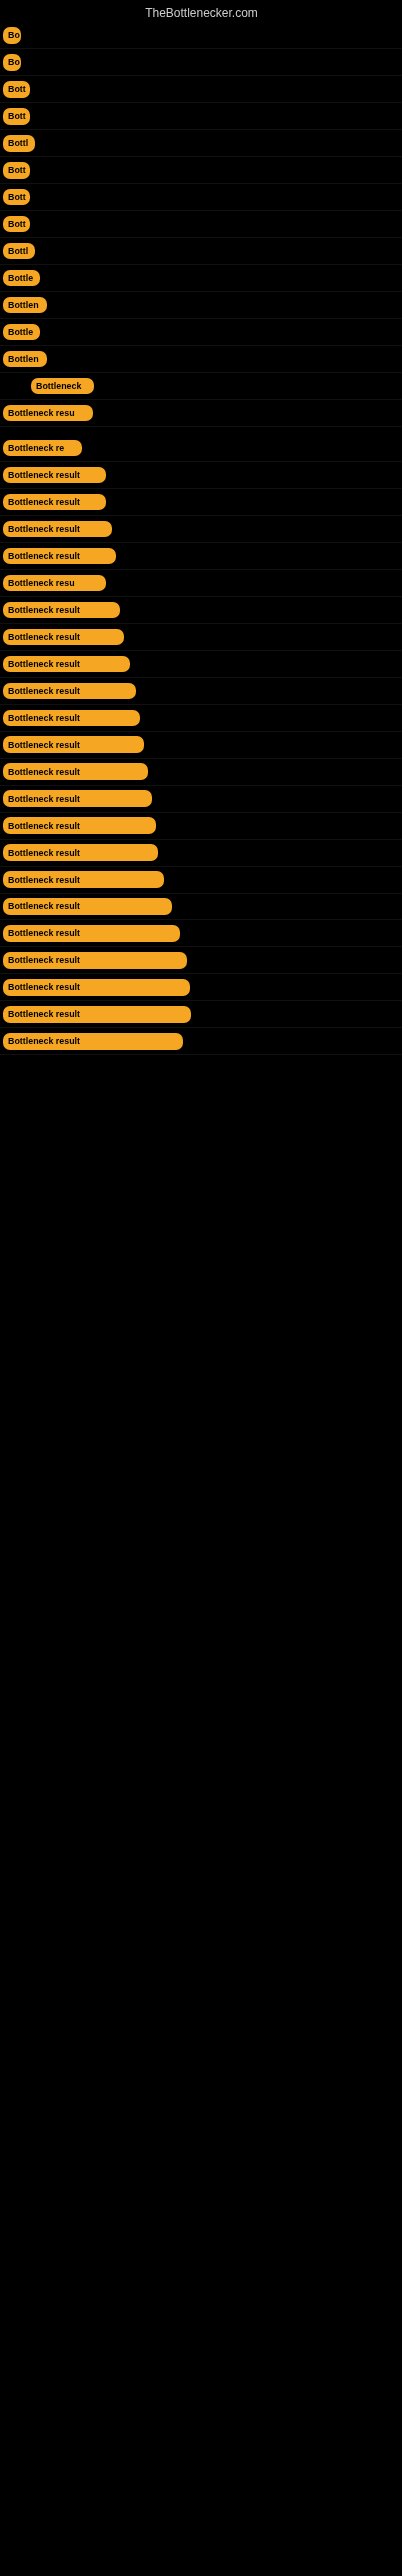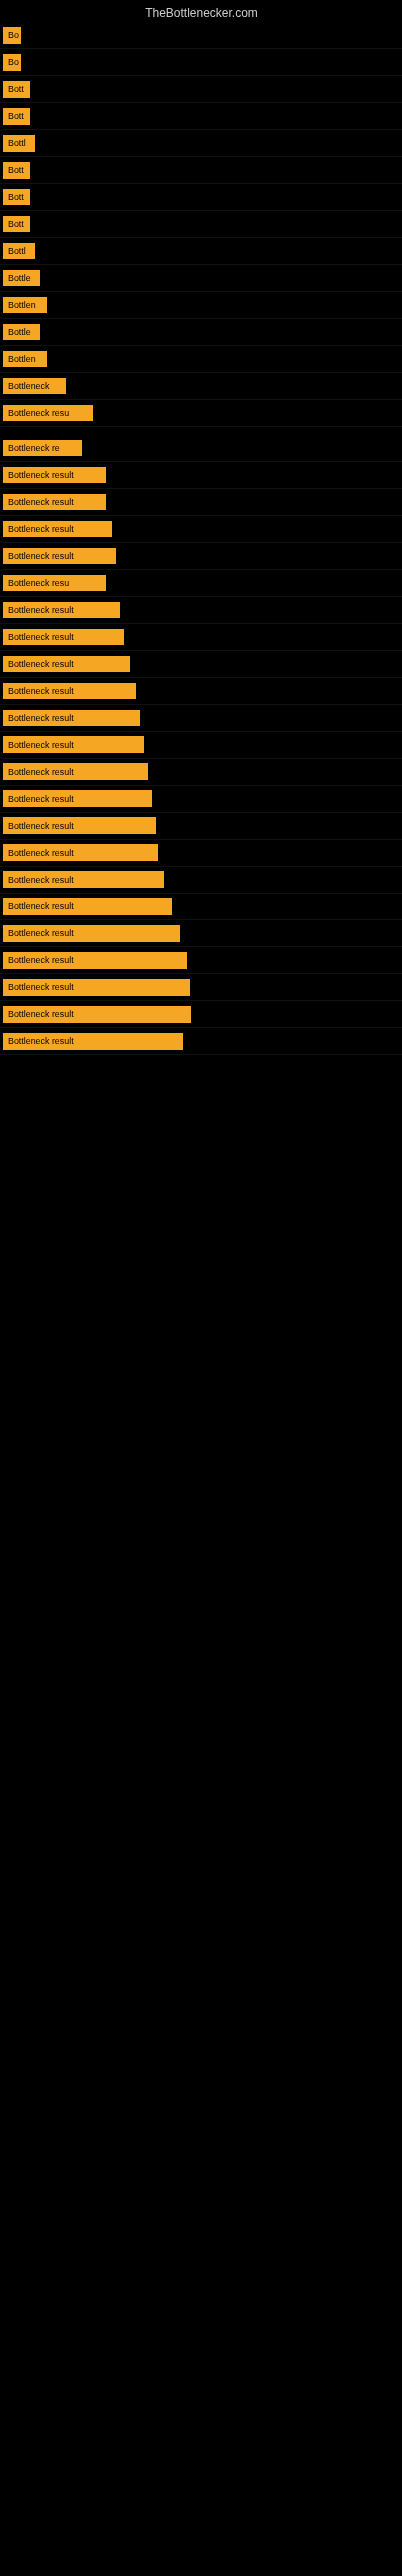--- a/index.html
+++ b/index.html
@@ -36,24 +36,25 @@
     .item-row {
       display: flex;
       align-items: center;
       padding: 4.8px 3.2px;
       border-bottom: 0.8px solid #111;
     }
     .item-label {
       background-color: #F5A623;
       color: #000;
       font-size: 8.9px;
-      font-weight: normal;
+      font-weight: bold;
       padding: 3.2px 4.8px;
       white-space: nowrap;
       overflow: hidden;
+      border-radius: 7px;
     }
   </style>
 </head>
 <body>
 
 <div class="site-title">TheBottlenecker.com</div>
 
 <div class="items-container" id="items-container">
 <div class="item-row">
       <div class="item-label" style="width: 17.7px;">Bo</div>
@@ -88,21 +89,21 @@
     <div class="item-row">
       <div class="item-label" style="width: 44px;">Bottlen</div>
     </div>
     <div class="item-row">
       <div class="item-label" style="width: 37px;">Bottle</div>
     </div>
     <div class="item-row">
       <div class="item-label" style="width: 44px;">Bottlen</div>
     </div>
     <div class="item-row">
-      <div class="item-label" style="width: 63px;">Bottleneck</div>
+      <div class="item-label" style="width: 63px; margin-left: 28px;">Bottleneck</div>
     </div>
     <div class="item-row">
       <div class="item-label" style="width: 90px;">Bottleneck resu</div>
     </div>
     <div class="item-row">
       <div class="item-label" style="width: 79px; margin-top: 8px;">Bottleneck re</div>
     </div>
     <div class="item-row">
       <div class="item-label" style="width: 103px;">Bottleneck result</div>
     </div>

